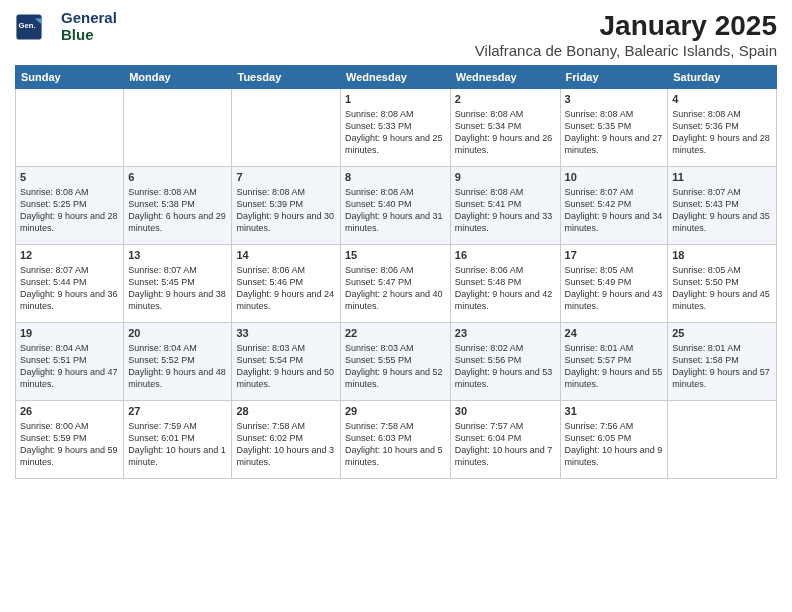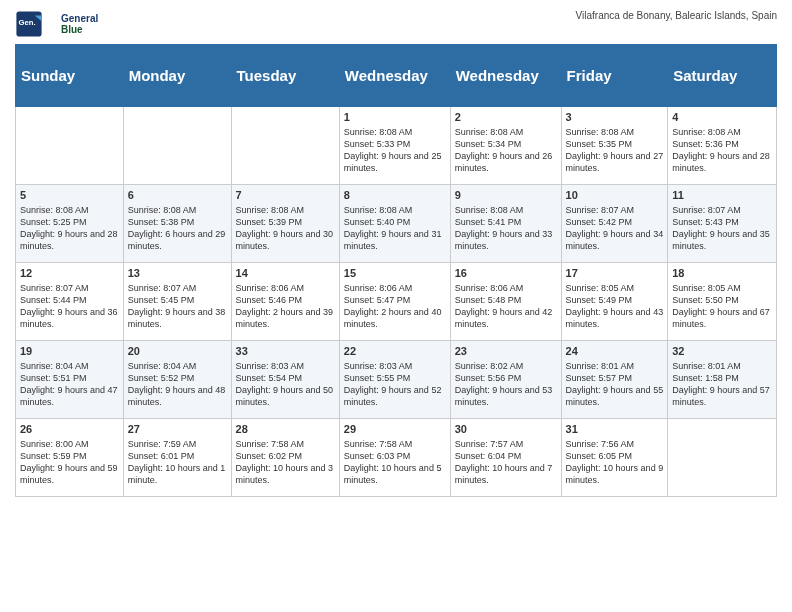--- a/index.html
+++ b/index.html
@@ -19,52 +19,52 @@
       justify-content: space-between;
       align-items: flex-start;
       margin-bottom: 6px;
     }
     .logo {
       display: flex;
       align-items: center;
       gap: 18px;
     }
     .logo-text {
-      font-size: 10px;
+      font-size: 15px;
       font-weight: bold;
       color: #1a3a6b;
       line-height: 1.1;
     }
     .logo-icon {
       width: 28px;
       height: 28px;
     }
     .title-section {
       text-align: right;
     }
     .month-title {
       font-size: 28px;
       font-weight: bold;
       color: #222;
     }
     .location-title {
-      font-size: 10px;
+      font-size: 15px;
       color: #444;
     }
     table {
       width: 100%;
       border-collapse: collapse;
       font-size: 9.5px;
     }
     thead th {
       background-color: #2e6da4;
       color: #fff;
       text-align: left;
-      padding: 22px 5px;
-      font-size: 15px;
+      padding: 5px 5px;
+      font-size: 11px;
       border: 1px solid #2e6da4;
     }
     tbody td {
       border: 1px solid #ccc;
       vertical-align: top;
       padding: 3px 4px;
       width: 113px;
       height: 78px;
       color: #333;
       font-size: 9px;
@@ -99,20 +99,21 @@
         <rect x="2" y="2" width="36" height="36" rx="4" fill="#1a3a6b"></rect>
         <text x="5" y="22" font-size="11" fill="white" font-family="Arial" font-weight="bold">Gen.</text>
         <polygon points="28,8 38,16 38,8" fill="#4a9fd4"></polygon>
       </svg>
       <div class="logo-text">
         <div>General</div>
         <div style="color:#14532d">Blue</div>
       </div>
     </div>
     <div class="title-section">
+      <div class="month-title">January 2025</div>
       <div class="location-title">Vilafranca de Bonany, Balearic Islands, Spain</div>
     </div>
   </div>
 
   <table>
     <thead>
       <tr>
       <th>Sunday</th>
           <th>Monday</th>
           <th>Tuesday</th>
@@ -137,34 +138,34 @@
           <td><span class="day-number">6</span><span>Sunrise: 8:08 AM</span><br><span>Sunset: 5:38 PM</span><br><span>Daylight: 6 hours and 29 minutes.</span></td>
           <td><span class="day-number">7</span><span>Sunrise: 8:08 AM</span><br><span>Sunset: 5:39 PM</span><br><span>Daylight: 9 hours and 30 minutes.</span></td>
           <td><span class="day-number">8</span><span>Sunrise: 8:08 AM</span><br><span>Sunset: 5:40 PM</span><br><span>Daylight: 9 hours and 31 minutes.</span></td>
           <td><span class="day-number">9</span><span>Sunrise: 8:08 AM</span><br><span>Sunset: 5:41 PM</span><br><span>Daylight: 9 hours and 33 minutes.</span></td>
           <td><span class="day-number">10</span><span>Sunrise: 8:07 AM</span><br><span>Sunset: 5:42 PM</span><br><span>Daylight: 9 hours and 34 minutes.</span></td>
           <td><span class="day-number">11</span><span>Sunrise: 8:07 AM</span><br><span>Sunset: 5:43 PM</span><br><span>Daylight: 9 hours and 35 minutes.</span></td>
         </tr>
         <tr>
           <td><span class="day-number">12</span><span>Sunrise: 8:07 AM</span><br><span>Sunset: 5:44 PM</span><br><span>Daylight: 9 hours and 36 minutes.</span></td>
           <td><span class="day-number">13</span><span>Sunrise: 8:07 AM</span><br><span>Sunset: 5:45 PM</span><br><span>Daylight: 9 hours and 38 minutes.</span></td>
-          <td><span class="day-number">14</span><span>Sunrise: 8:06 AM</span><br><span>Sunset: 5:46 PM</span><br><span>Daylight: 2 hours and 39 minutes.</span></td>
+          <td><span class="day-number">14</span><span>Sunrise: 8:06 AM</span><br><span>Sunset: 5:46 PM</span><br><span>Daylight: 9 hours and 24 minutes.</span></td>
           <td><span class="day-number">15</span><span>Sunrise: 8:06 AM</span><br><span>Sunset: 5:47 PM</span><br><span>Daylight: 2 hours and 40 minutes.</span></td>
           <td><span class="day-number">16</span><span>Sunrise: 8:06 AM</span><br><span>Sunset: 5:48 PM</span><br><span>Daylight: 9 hours and 42 minutes.</span></td>
           <td><span class="day-number">17</span><span>Sunrise: 8:05 AM</span><br><span>Sunset: 5:49 PM</span><br><span>Daylight: 9 hours and 43 minutes.</span></td>
-          <td><span class="day-number">18</span><span>Sunrise: 8:05 AM</span><br><span>Sunset: 5:50 PM</span><br><span>Daylight: 9 hours and 67 minutes.</span></td>
+          <td><span class="day-number">18</span><span>Sunrise: 8:05 AM</span><br><span>Sunset: 5:50 PM</span><br><span>Daylight: 9 hours and 45 minutes.</span></td>
         </tr>
         <tr>
           <td><span class="day-number">19</span><span>Sunrise: 8:04 AM</span><br><span>Sunset: 5:51 PM</span><br><span>Daylight: 9 hours and 47 minutes.</span></td>
           <td><span class="day-number">20</span><span>Sunrise: 8:04 AM</span><br><span>Sunset: 5:52 PM</span><br><span>Daylight: 9 hours and 48 minutes.</span></td>
           <td><span class="day-number">33</span><span>Sunrise: 8:03 AM</span><br><span>Sunset: 5:54 PM</span><br><span>Daylight: 9 hours and 50 minutes.</span></td>
           <td><span class="day-number">22</span><span>Sunrise: 8:03 AM</span><br><span>Sunset: 5:55 PM</span><br><span>Daylight: 9 hours and 52 minutes.</span></td>
           <td><span class="day-number">23</span><span>Sunrise: 8:02 AM</span><br><span>Sunset: 5:56 PM</span><br><span>Daylight: 9 hours and 53 minutes.</span></td>
           <td><span class="day-number">24</span><span>Sunrise: 8:01 AM</span><br><span>Sunset: 5:57 PM</span><br><span>Daylight: 9 hours and 55 minutes.</span></td>
-          <td><span class="day-number">32</span><span>Sunrise: 8:01 AM</span><br><span>Sunset: 1:58 PM</span><br><span>Daylight: 9 hours and 57 minutes.</span></td>
+          <td><span class="day-number">25</span><span>Sunrise: 8:01 AM</span><br><span>Sunset: 1:58 PM</span><br><span>Daylight: 9 hours and 57 minutes.</span></td>
         </tr>
         <tr>
           <td><span class="day-number">26</span><span>Sunrise: 8:00 AM</span><br><span>Sunset: 5:59 PM</span><br><span>Daylight: 9 hours and 59 minutes.</span></td>
           <td><span class="day-number">27</span><span>Sunrise: 7:59 AM</span><br><span>Sunset: 6:01 PM</span><br><span>Daylight: 10 hours and 1 minute.</span></td>
           <td><span class="day-number">28</span><span>Sunrise: 7:58 AM</span><br><span>Sunset: 6:02 PM</span><br><span>Daylight: 10 hours and 3 minutes.</span></td>
           <td><span class="day-number">29</span><span>Sunrise: 7:58 AM</span><br><span>Sunset: 6:03 PM</span><br><span>Daylight: 10 hours and 5 minutes.</span></td>
           <td><span class="day-number">30</span><span>Sunrise: 7:57 AM</span><br><span>Sunset: 6:04 PM</span><br><span>Daylight: 10 hours and 7 minutes.</span></td>
           <td><span class="day-number">31</span><span>Sunrise: 7:56 AM</span><br><span>Sunset: 6:05 PM</span><br><span>Daylight: 10 hours and 9 minutes.</span></td>
           <td class="empty-cell"></td>
         </tr>

